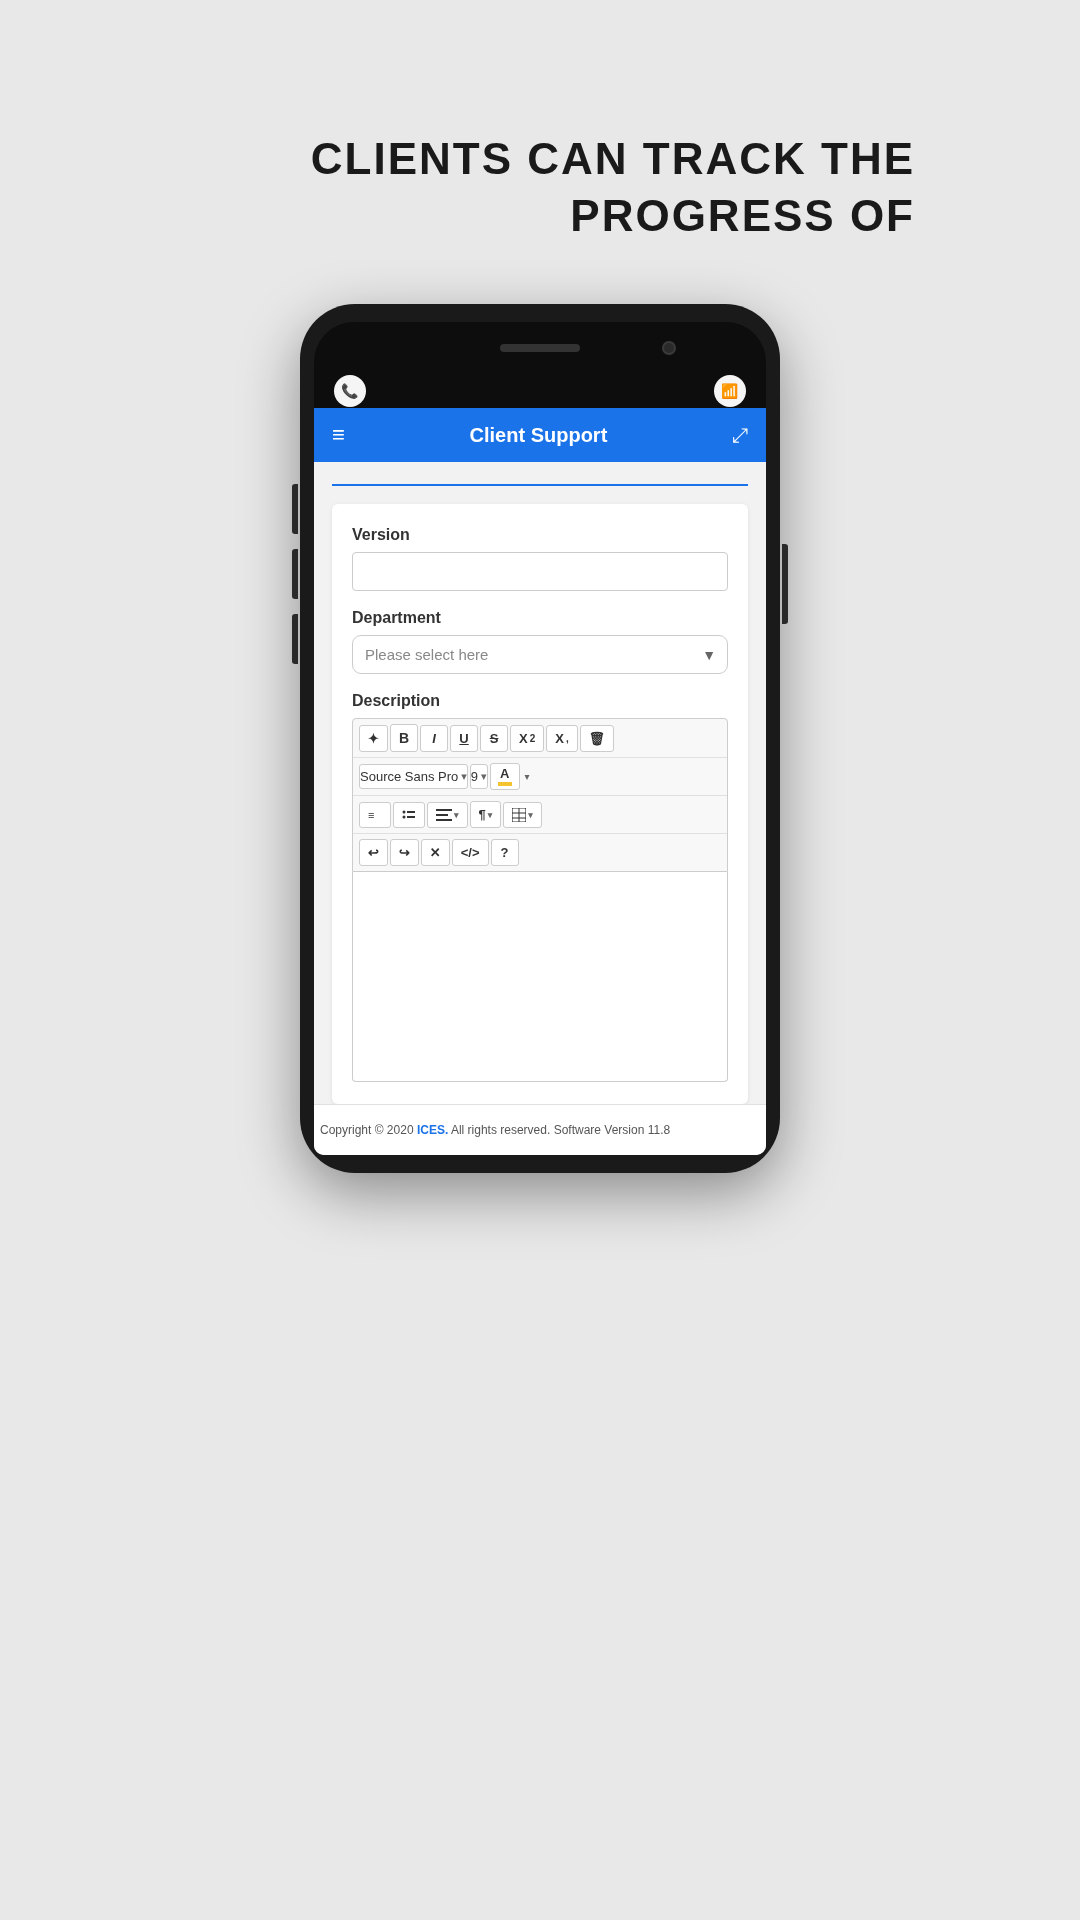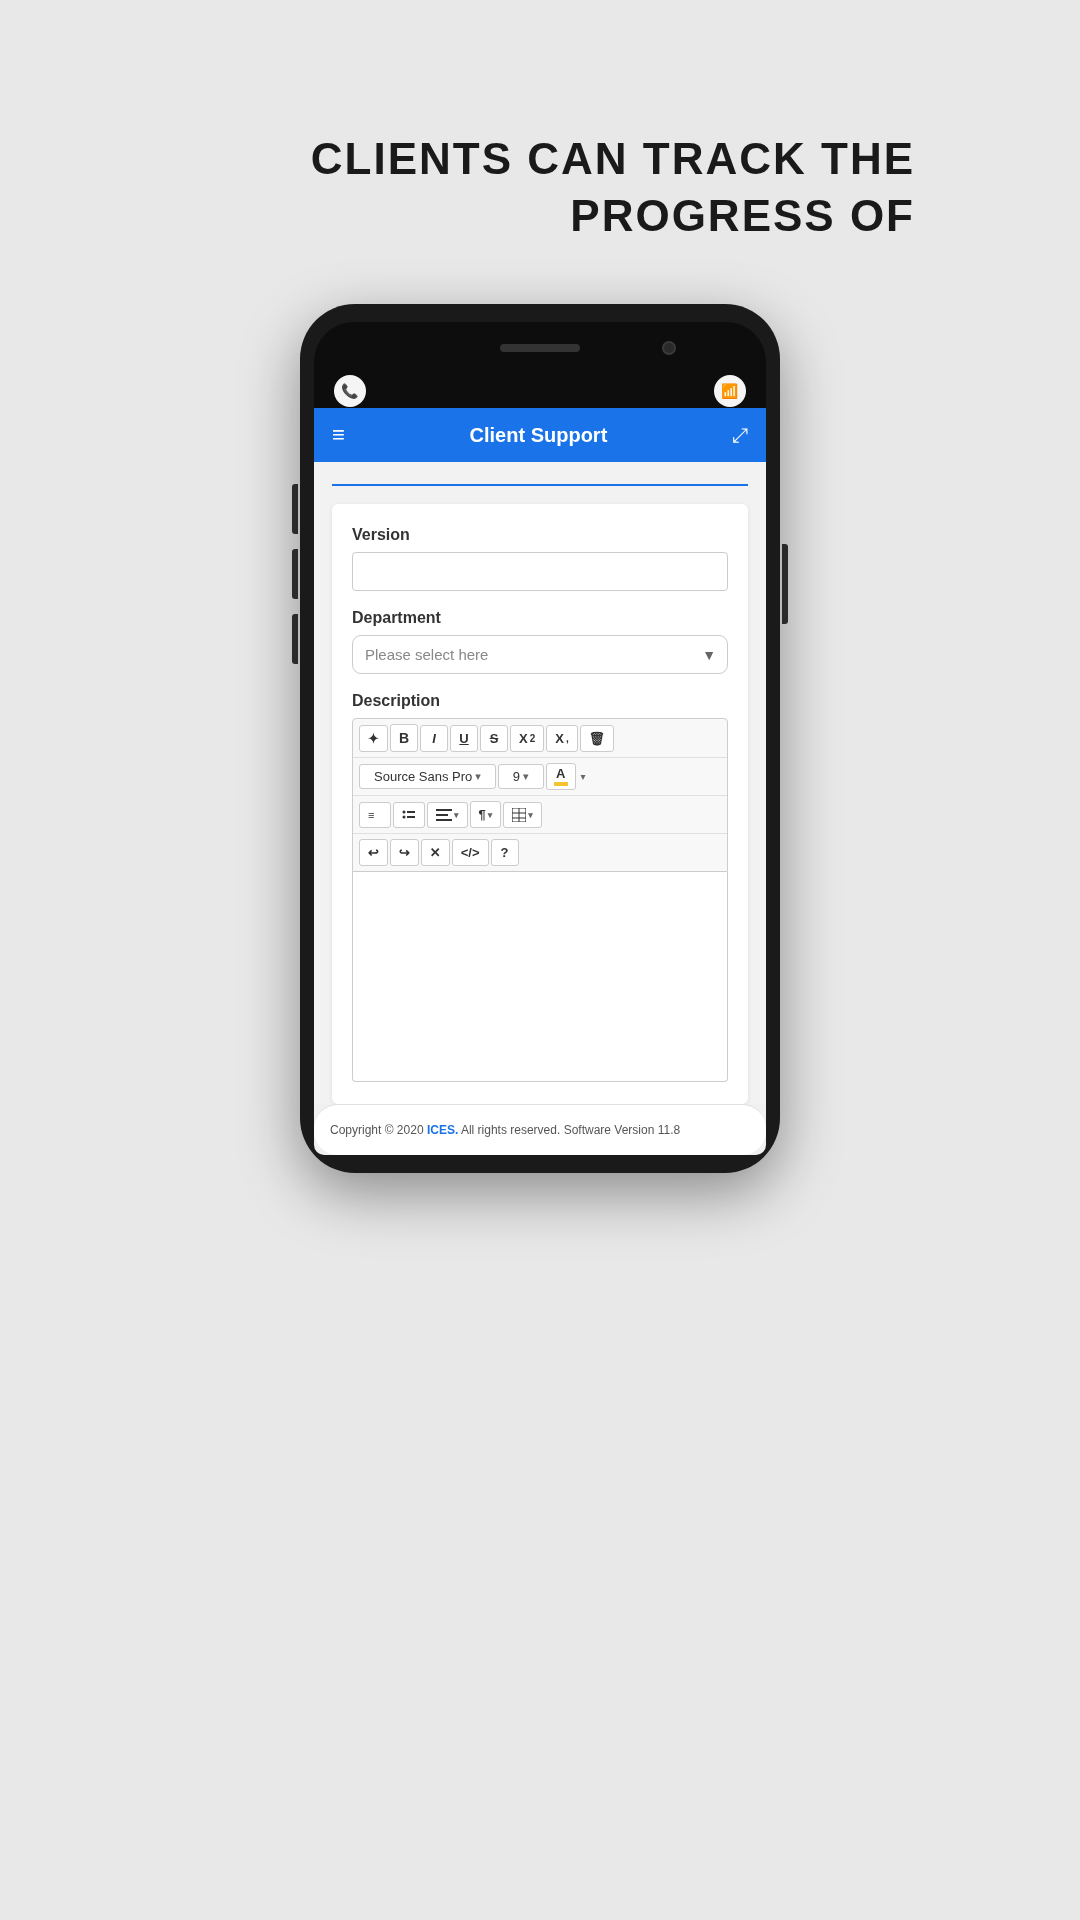--- a/index.html
+++ b/index.html
@@ -263,21 +263,21 @@
       justify-content: center;
       gap: 2px;
     }
 
     .toolbar-btn.bold { font-weight: 900; font-size: 14px; }
     .toolbar-btn.italic { font-style: italic; font-weight: 700; }
     .toolbar-btn.underline { text-decoration: underline; }
     .toolbar-btn.strikethrough { text-decoration: line-through; }
 
     .toolbar-select {
-      padding: 4px 14px;
+      padding: 4px 0;
       background: #fff;
       border: 1px solid #ccc;
       border-radius: 3px;
       font-size: 13px;
       color: #333;
       cursor: pointer;
       display: flex;
       align-items: center;
       gap: 3px;
     }
@@ -317,26 +317,25 @@
       border: 1px solid #ccc;
       border-top: none;
       border-radius: 0 0 4px 4px;
       background: #fff;
       height: 210px;
     }
 
     
     .footer {
       background: #fff;
-      padding: 16px 16px;
+      padding: 16px 6px;
       font-size: 12px;
       color: #555;
       line-height: 1.5;
       border-top: 1px solid #e0e0e0;
-      border-radius: 24px;
     }
 
     .footer-ices {
       color: #1a73e8;
       font-weight: 700;
     }
 
     
     .phone-side-btn-left {
       position: absolute;

